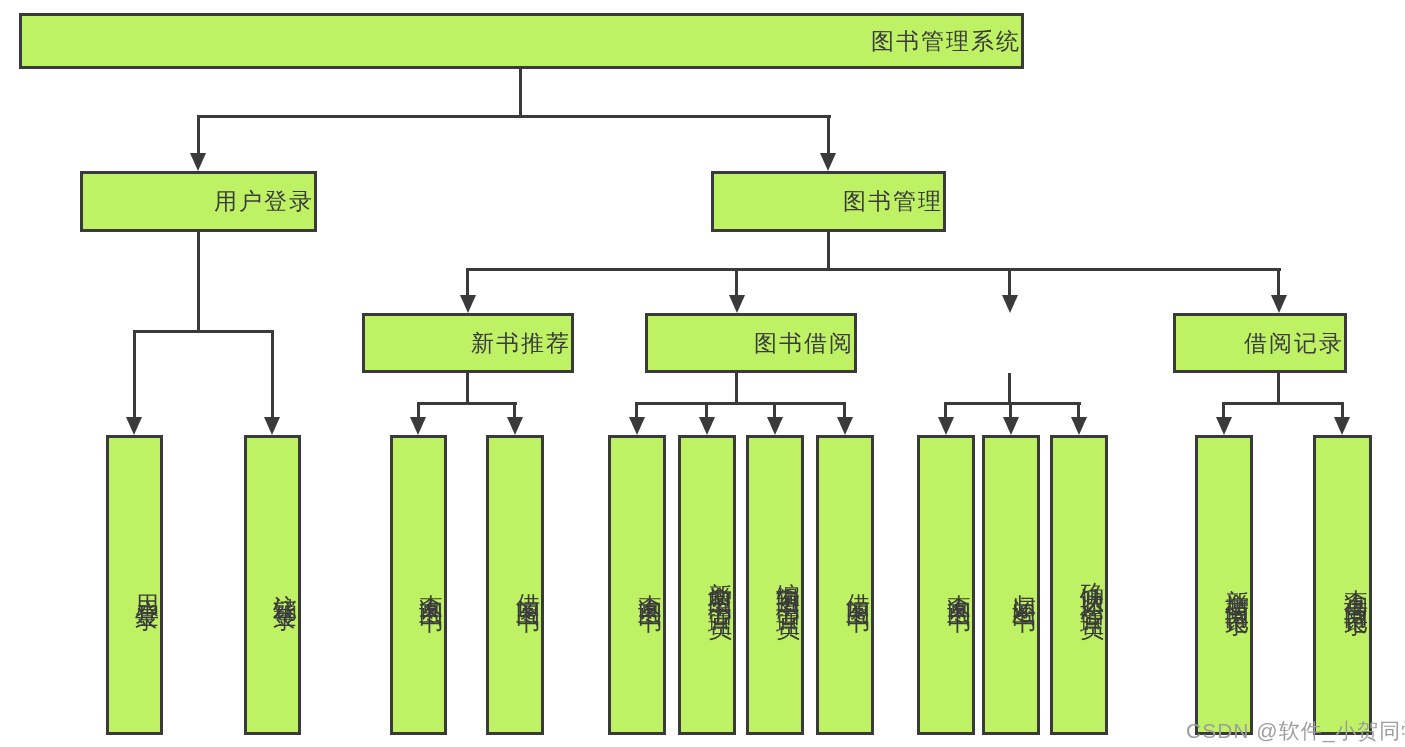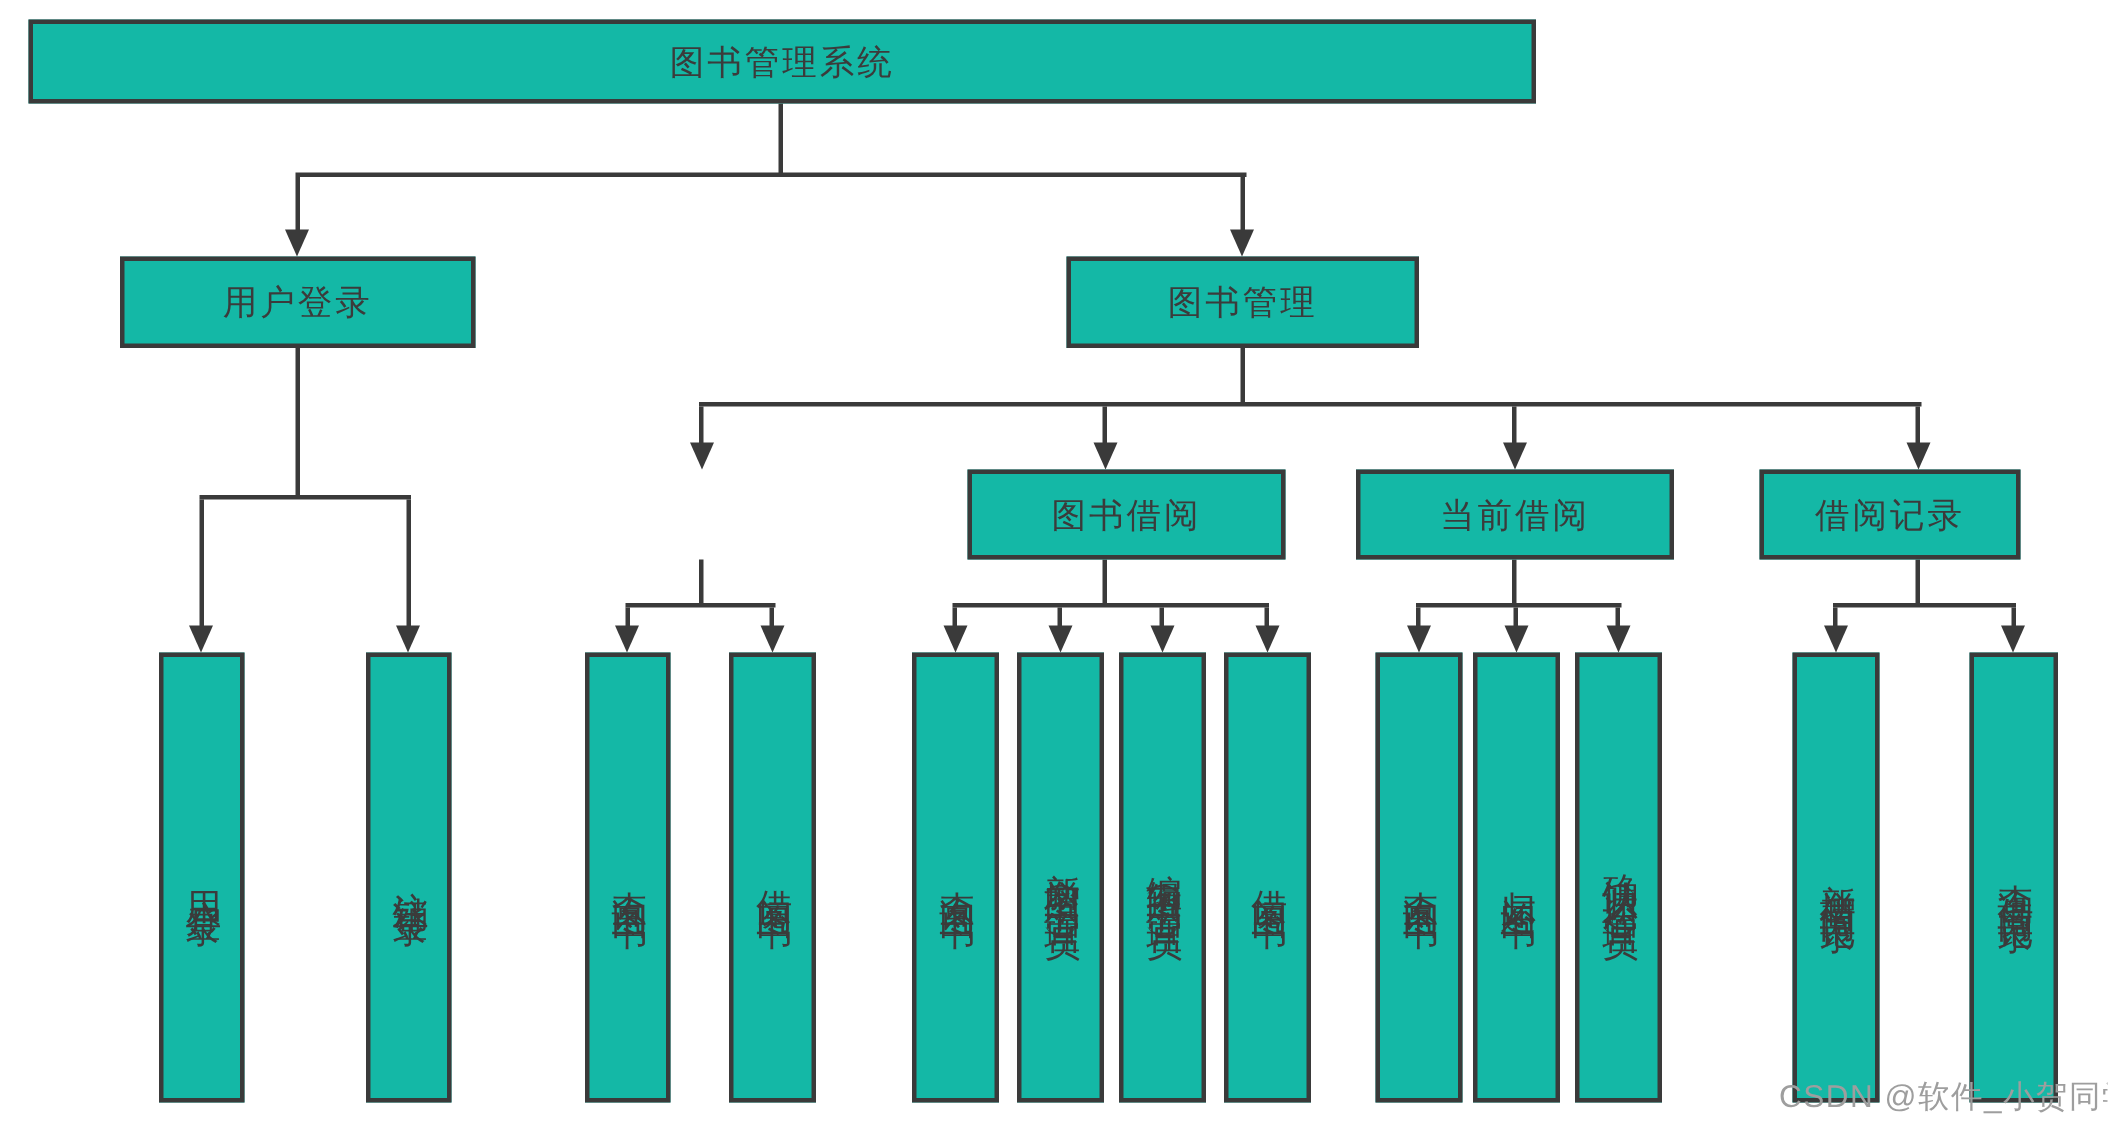--- a/index.html
+++ b/index.html
@@ -7,22 +7,22 @@
     width:1405px;height:747px;
     background:#ffffff;
     font-family:"Liberation Sans","DejaVu Sans",sans-serif;
     position:relative;overflow:hidden;
   }
   .canvas{position:absolute;left:0;top:0;width:1405px;height:747px;}
   .node{
     position:absolute;
     box-sizing:border-box;
     border:3px solid #3a3a3a;
-    background:#14b8a6;
-    display:flex;align-items:center;justify-content:center;
+    background:#bef264;
+    display:flex;align-items:center;justify-content:flex-end;
     color:#3b3b3b;
     font-size:23px;
     letter-spacing:2px;
     text-align:center;
     z-index:2;
   }
   .node.leaf span{
     writing-mode:vertical-rl;
     text-orientation:upright;
     letter-spacing:5px;
@@ -56,25 +56,25 @@
     <span>图书管理系统</span>
   </div>
 
   <div class="node" style="left:80px;top:171px;width:237px;height:61px;">
     <span>用户登录</span>
   </div>
   <div class="node" style="left:711px;top:171px;width:235px;height:61px;">
     <span>图书管理</span>
   </div>
 
+  <div class="node" style="left:362px;top:313px;width:212px;height:60px;">
+    <span>新书推荐</span>
+  </div>
   <div class="node" style="left:645px;top:313px;width:212px;height:60px;">
     <span>图书借阅</span>
-  </div>
-  <div class="node" style="left:904px;top:313px;width:212px;height:60px;">
-    <span>当前借阅</span>
   </div>
   <div class="node" style="left:1173px;top:313px;width:174px;height:60px;">
     <span>借阅记录</span>
   </div>
 
   <div class="node leaf" style="left:106px;top:435px;width:57px;height:300px;">
     <span>用户登录</span>
   </div>
   <div class="node leaf" style="left:244px;top:435px;width:57px;height:300px;">
     <span>注销登录</span>

